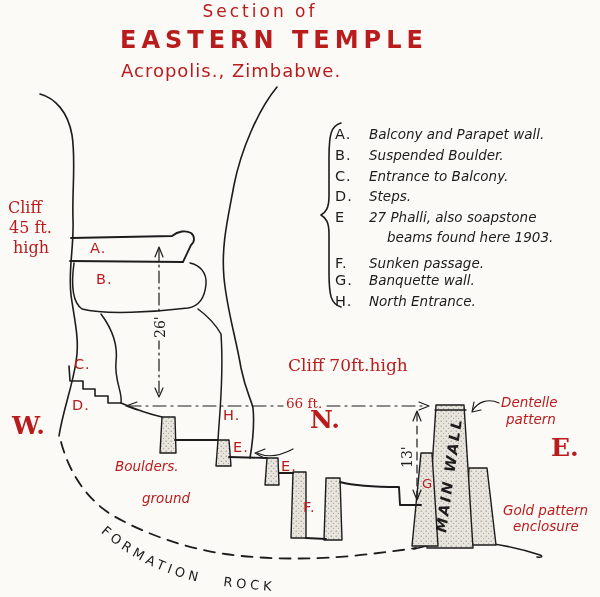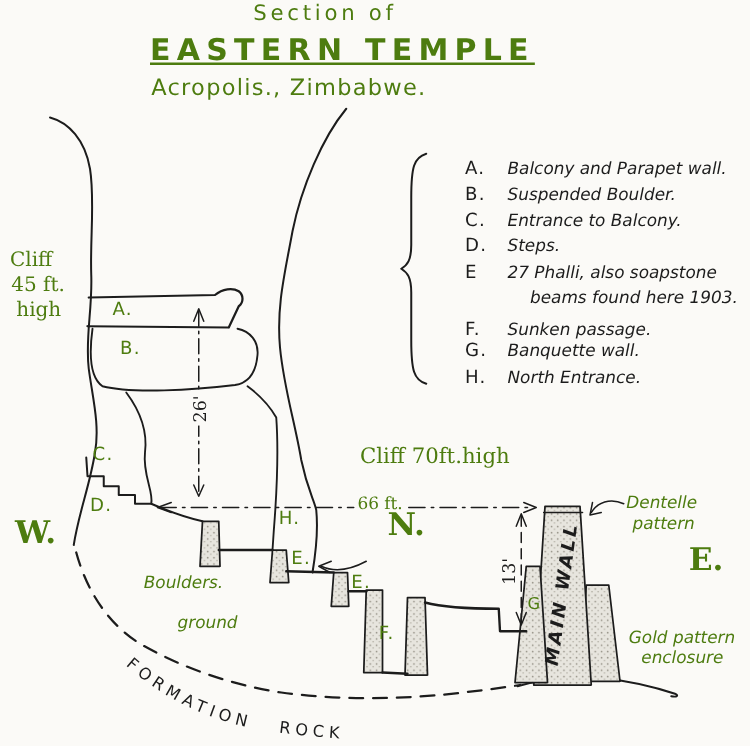--- a/index.html
+++ b/index.html
@@ -1,29 +1,29 @@
 <!DOCTYPE html>
 <html><head>
 <meta charset="utf-8">
 <style>
   html,body{margin:0;padding:0;background:#e8e8e8;}
   #page{position:relative;width:600px;height:597px;background:#fbfaf7;overflow:hidden;
         font-family:"DejaVu Sans",sans-serif;color:#1c1c1c;}
   #art{position:absolute;left:0;top:0;z-index:1;}
-  .lbl{position:absolute;z-index:2;white-space:nowrap;color:#4d7c0f;
+  .lbl{position:absolute;z-index:2;white-space:nowrap;color:#b91c1c;
        font-family:"DejaVu Sans",sans-serif;font-size:14px;line-height:1.1;}
   .ital{font-style:italic;}
   .ser{font-family:"DejaVu Serif",serif;}
   .compass{font-family:"DejaVu Serif",serif;font-weight:bold;font-size:25px;}
   .marker{font-size:14.5px;letter-spacing:1px;font-weight:500;}
   .title1{left:180px;top:2px;width:160px;text-align:center;font-size:17px;letter-spacing:3px;}
-  .title2{left:120px;top:27px;width:300px;text-align:center;font-size:24px;font-weight:bold;letter-spacing:5px;text-decoration:underline;}
+  .title2{left:120px;top:27px;width:300px;text-align:center;font-size:24px;font-weight:bold;letter-spacing:5px;}
   .title3{left:121px;top:61px;width:300px;text-align:left;font-size:18px;letter-spacing:1px;}
   .legend{position:absolute;left:335px;top:124px;z-index:2;}
-  .lrow{position:absolute;white-space:nowrap;margin-left:37px;}
+  .lrow{position:absolute;white-space:nowrap;}
   .lkey{display:inline-block;width:34px;font-size:14.5px;letter-spacing:1px;}
   .ltxt{font-style:italic;font-size:13.5px;}
 </style>
 </head>
 <body>
 
 <div id="page">
 
   <svg id="art" width="600" height="597" viewBox="0 0 600 597">
     <defs>

